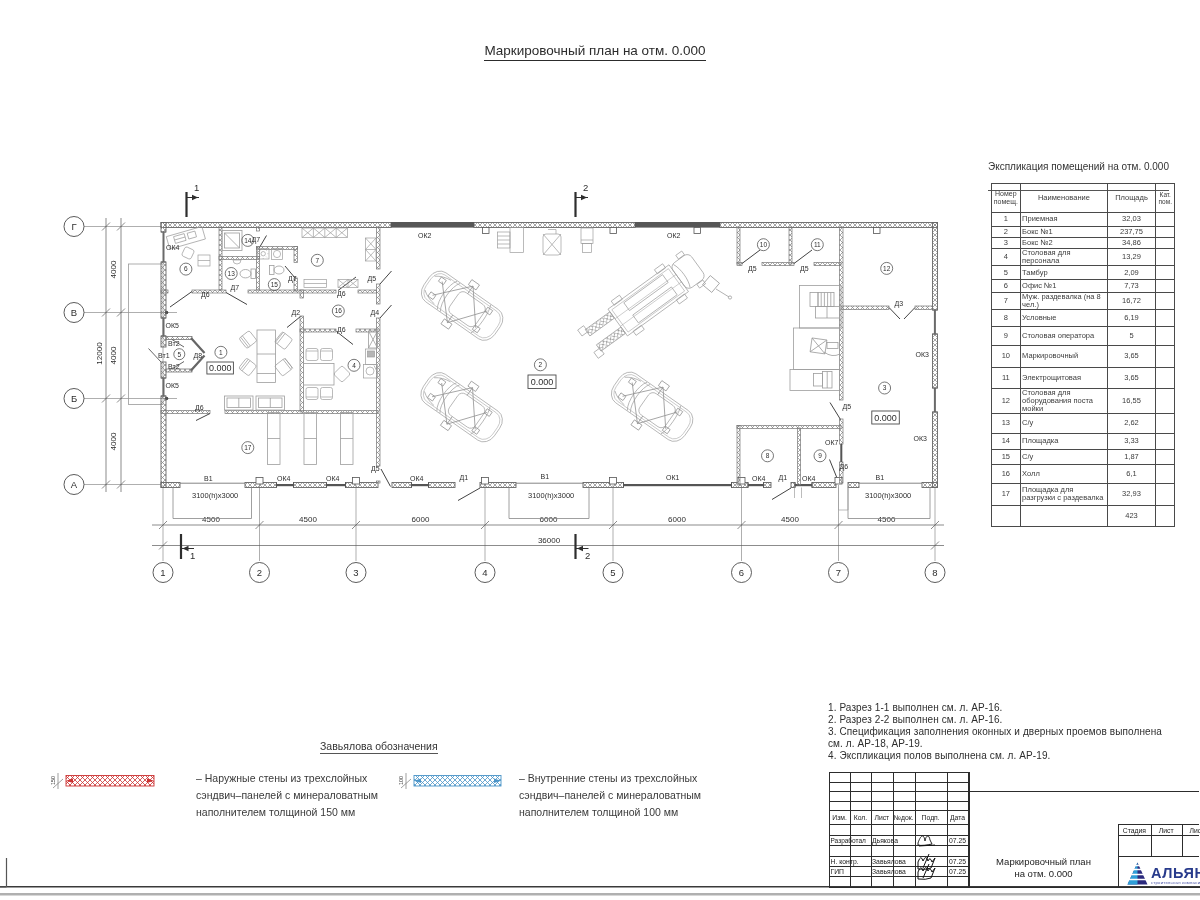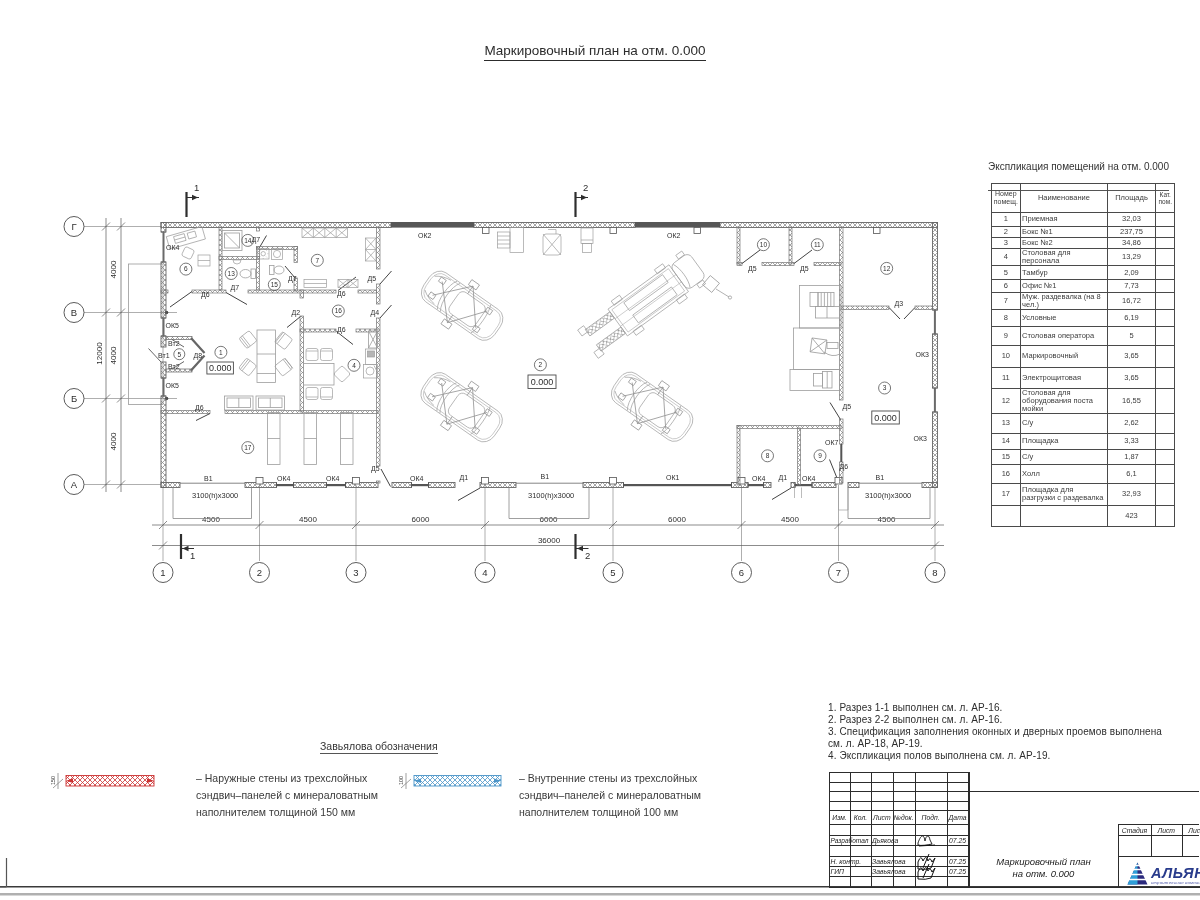--- a/index.html
+++ b/index.html
@@ -984,21 +984,21 @@
   </table>
 
 <div class="abs" style="left:320px;top:740px;font-size:10.5px;color:#333;border-bottom:0.9px solid #555;padding-bottom:1px;">Завьялова обозначения</div>
 
 <div class="abs" style="left:172px;top:770px;font-size:10.5px;line-height:17px;color:#3a3a3a;margin-left:24px;">– Наружные стены из трехслойных<br>сэндвич–панелей с минераловатным<br>наполнителем толщиной 150 мм</div>
 
 <div class="abs" style="left:519px;top:770px;font-size:10.5px;line-height:17px;color:#3a3a3a;">– Внутренние стены из трехслойных<br>сэндвич–панелей с минераловатным<br>наполнителем толщиной 100 мм</div>
 
 <div class="abs" style="left:828px;top:702px;font-size:10px;line-height:12.1px;letter-spacing:0.1px;color:#2e2e2e;">1. Разрез 1-1 выполнен см. л. АР-16.<br>2. Разрез 2-2 выполнен см. л. АР-16.<br>3. Спецификация заполнения оконных и дверных проемов выполнена<br>см. л. АР-18, АР-19.<br>4. Экспликация полов выполнена см. л. АР-19.</div>
 
-<div class="abs" style="left:829px;top:772px;width:371px;height:116px;overflow:hidden;font-style:italic;">
+<div class="abs" style="left:829px;top:772px;width:371px;height:116px;overflow:hidden;">
  <div class="stline" style="left:0;top:0;width:1.4px;height:116px;"></div>
  <div class="stline" style="left:0;top:0;width:140px;height:1.4px;"></div>
  <div class="stline" style="left:0;top:114.6px;width:371px;height:1.4px;"></div>
 
  <div class="stline" style="left:21.2px;top:0;width:1px;height:116px;"></div>
  <div class="stline" style="left:41.8px;top:0;width:1px;height:116px;"></div>
  <div class="stline" style="left:63.9px;top:0;width:1px;height:116px;"></div>
  <div class="stline" style="left:85.5px;top:0;width:1px;height:116px;"></div>
  <div class="stline" style="left:117.8px;top:0;width:1px;height:116px;"></div>
  <div class="stline" style="left:139.3px;top:0;width:1.3px;height:116px;"></div>

